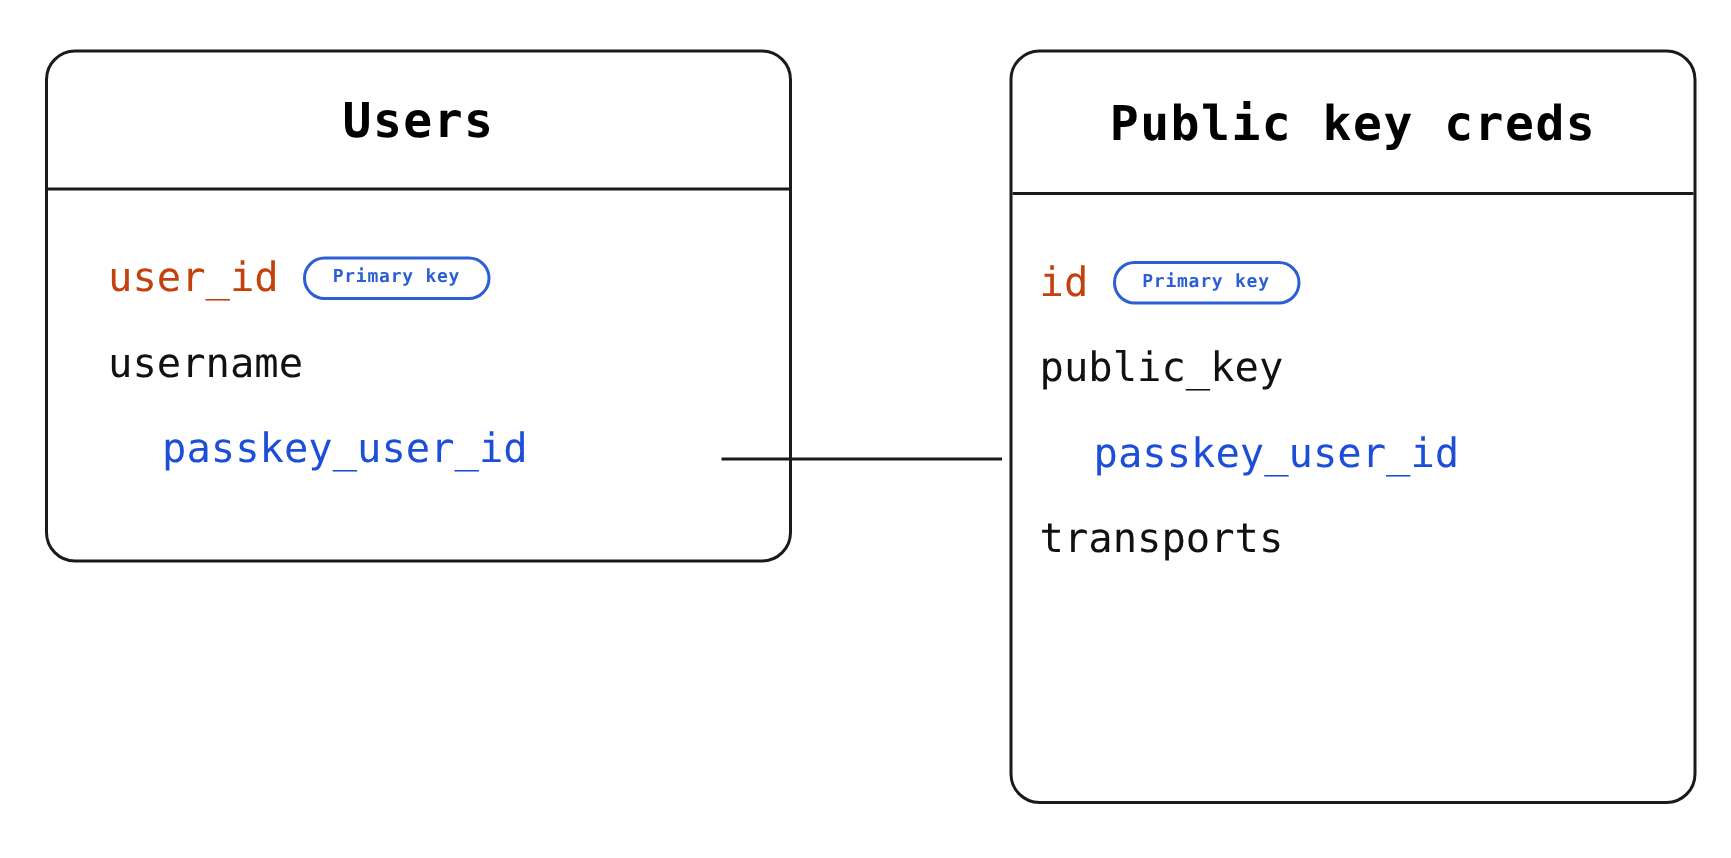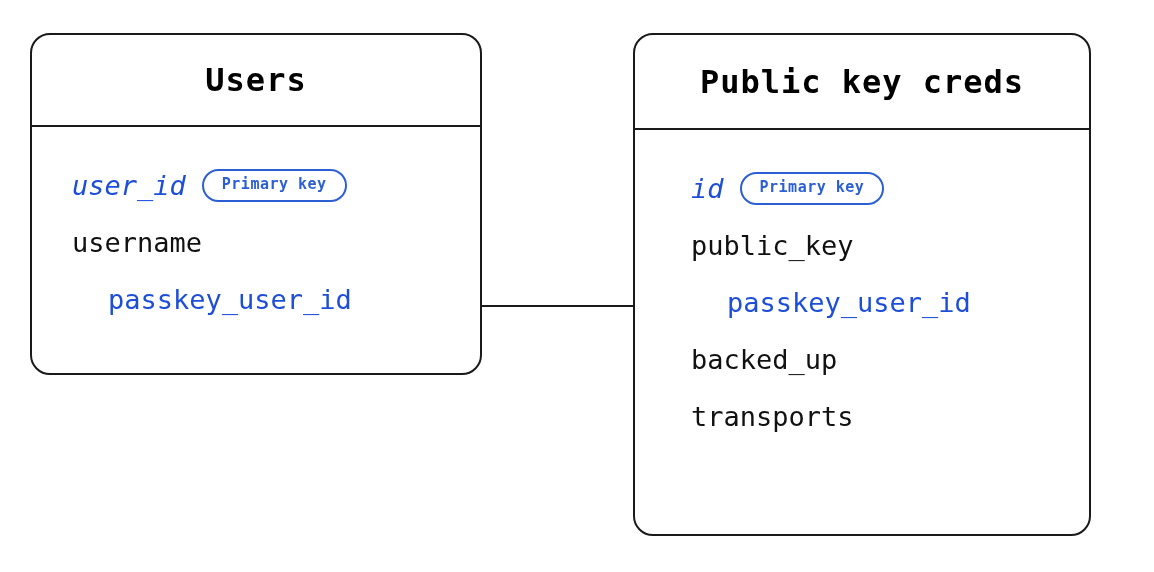--- a/index.html
+++ b/index.html
@@ -22,25 +22,25 @@
   .entity {
     position: absolute;
     box-sizing: border-box;
     border: 2px solid #1a1a1a;
     border-radius: 20px;
     background: #ffffff;
   }
   #entity-users {
     left: 30px;
     top: 33px;
-    width: 452px;
+    width: 498px;
     height: 342px;
   }
   #entity-pkcreds {
-    left: 633px;
+    left: 673px;
     top: 33px;
     width: 458px;
     height: 503px;
   }
 
   .entity-header {
     box-sizing: border-box;
     height: 92px;
     display: flex;
     align-items: center;
@@ -57,49 +57,49 @@
     letter-spacing: 1px;
     color: #000000;
     white-space: nowrap;
   }
 
   .entity-fields {
     box-sizing: border-box;
     padding: 30px 0 0 40px;
   }
   #entity-pkcreds .entity-fields {
-    padding-left: 56px;
+    padding-left: 18px;
   }
 
   .field-row {
     display: flex;
     align-items: center;
     height: 57px;
   }
   .field-name {
     font-family: "DejaVu Sans Mono", monospace;
     font-size: 27px;
     color: #000000;
     white-space: nowrap;
     line-height: 1;
   }
-  .field-name.pk   { color: #1d4ed8; font-style: italic; }
+  .field-name.pk   { color: #c2410c; }
   .field-name.fk   { color: #1d4ed8; margin-left: 36px; }
   .field-name.plain{ color: #111111; text-align: right; }
 
   
   .pk-badge {
     box-sizing: border-box;
     margin-left: 16px;
     padding: 5px 18px 6px;
     border: 2px solid #2c5fd4;
     border-radius: 999px;
     font-family: "DejaVu Sans Mono", monospace;
     font-weight: bold;
-    font-size: 15px;
+    font-size: 12px;
     letter-spacing: 0.5px;
     color: #2c5fd4;
     white-space: nowrap;
     line-height: 1.15;
   }
 
   
   #relationship-line {
     position: absolute;
     left: 481px;
@@ -150,23 +150,20 @@
       </div>
 
       <div class="field-row">
         <span class="field-name plain">public_key</span>
       </div>
 
       <div class="field-row">
         <span class="field-name fk">passkey_user_id</span>
       </div>
 
-      <div class="field-row">
-        <span class="field-name plain">backed_up</span>
-      </div>
 
 
       <div class="field-row">
         <span class="field-name plain">transports</span>
       </div>
 
     </div>
   </div>
 
 </div>

